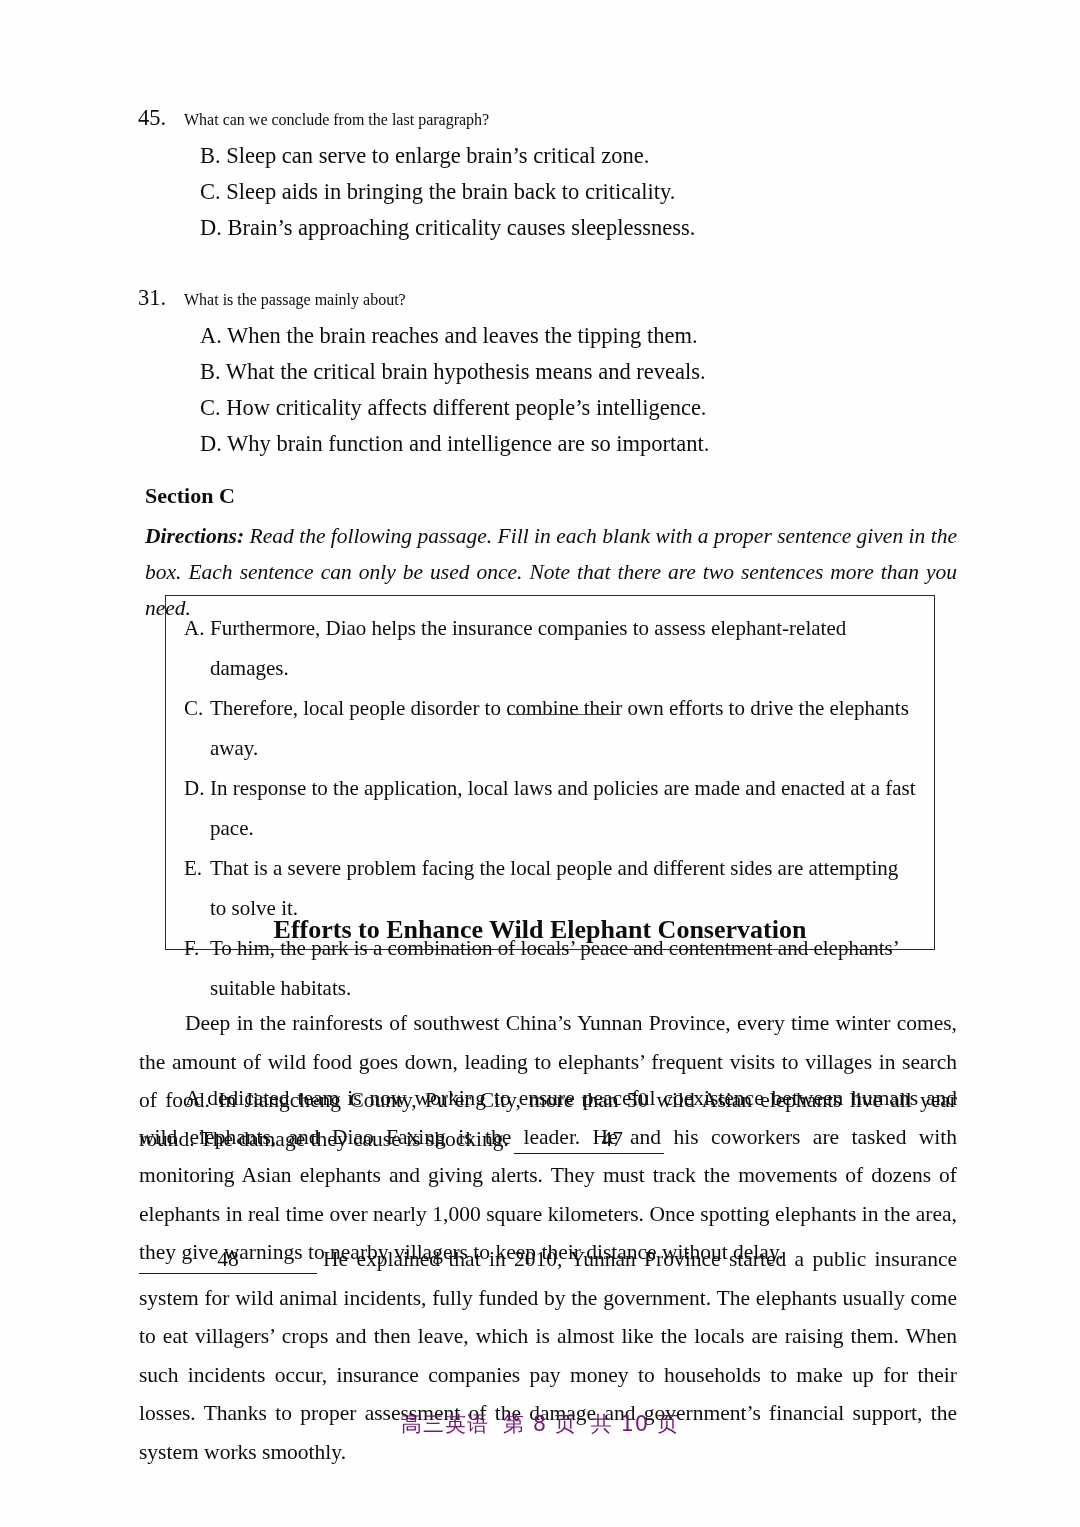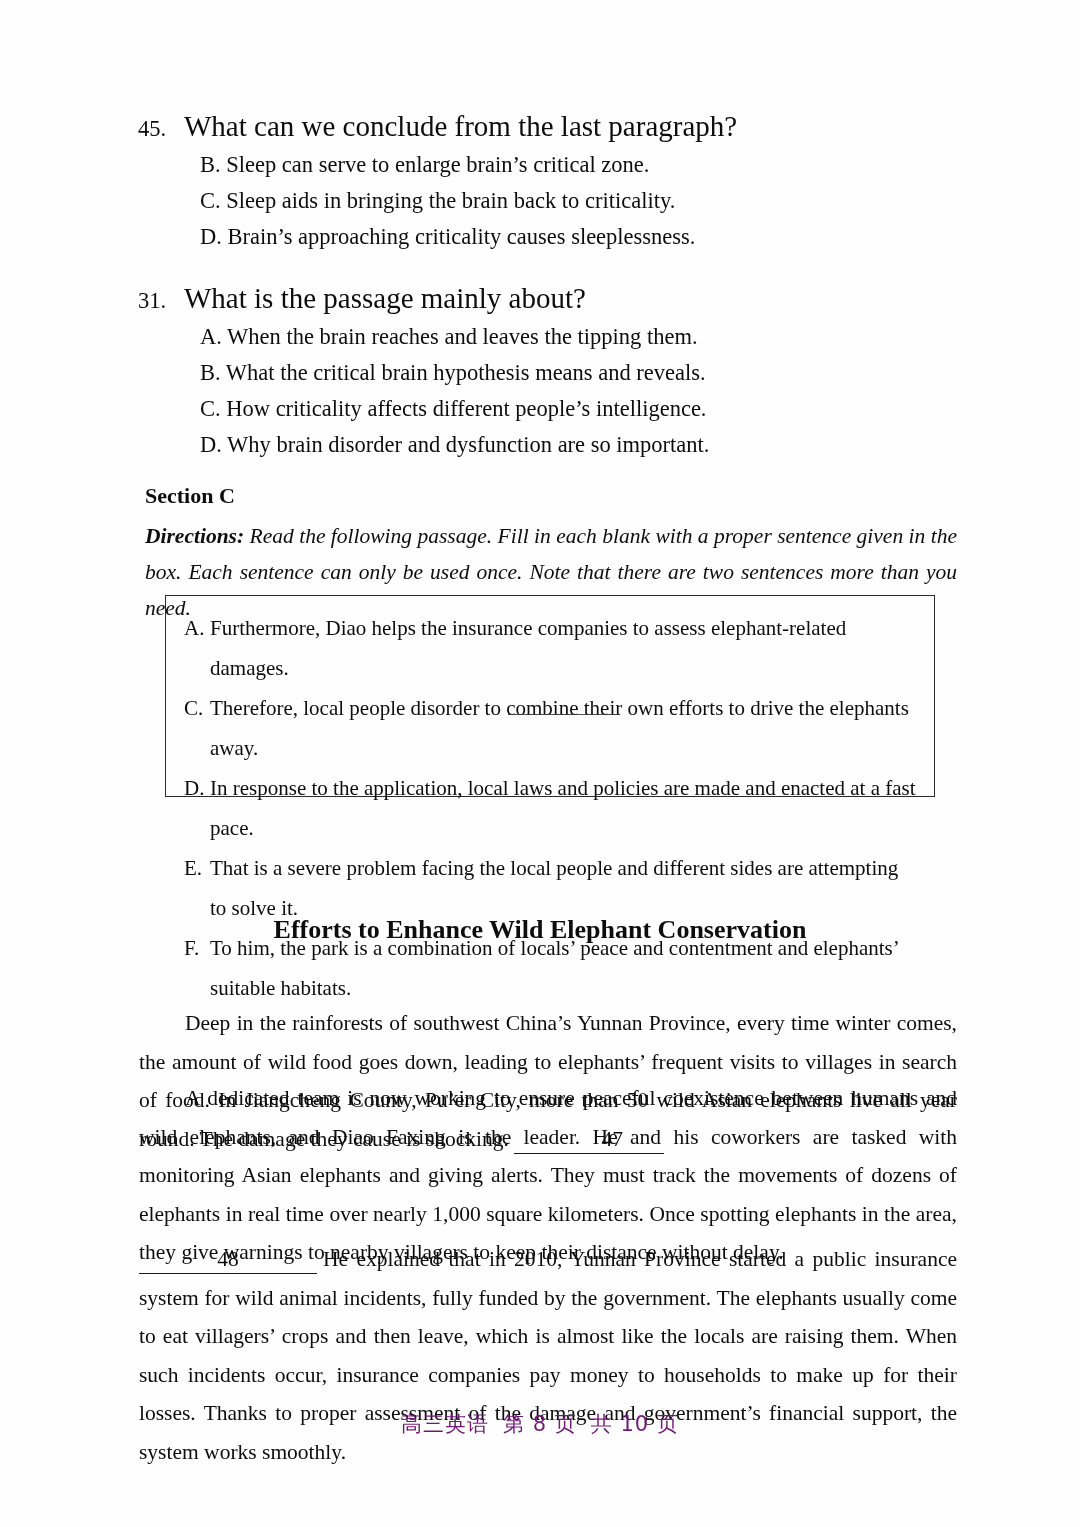--- a/index.html
+++ b/index.html
@@ -35,21 +35,21 @@
     align-items: baseline;
     font-size: 22.5px;
     line-height: 36px;
     white-space: nowrap;
   }
   .mcq-num {
     width: 46px;
     flex: 0 0 46px;
     font-size: 22.5px;
   }
-  .mcq-stem-text { font-size: 29px; }
+  .mcq-stem-text { font-size: 16px; }
 
   .mcq-opt {
     margin-left: 62px;
     font-size: 22.5px;
     line-height: 36px;
     white-space: nowrap;
   }
 
   
   .section-head {
@@ -72,21 +72,21 @@
     font-style: italic;
     font-weight: bold;
   }
 
   
   .optbox {
     position: absolute;
     left: 165px;
     top: 595px;
     width: 770px;
-    height: 202px;
+    height: 355px;
     border: 1.6px solid #2b2b2b;
     box-sizing: border-box;
     padding: 12px 16px 10px 18px;
   }
   .optbox-item {
     font-size: 21px;
     line-height: 40px;
     text-indent: 0;
     padding-left: 26px;
   }
@@ -151,39 +151,39 @@
     font-family: "DejaVu Sans", "Liberation Sans", sans-serif;
     color: #701a75;
   }
   .footer .sp { display: inline-block; width: 14px; }
 </style>
 </head>
 <body>
 
 <div class="page">
 
-  <div class="mcq" style="top:108px;">
+  <div class="mcq" style="top:100px;">
     <div class="mcq-stem">
       <span class="mcq-num">45.</span>
       <span class="mcq-stem-text">What can we conclude from the last paragraph?</span>
     </div>
     <div class="mcq-opt">B. Sleep can serve to enlarge brain’s critical zone.</div>
     <div class="mcq-opt">C. Sleep aids in bringing the brain back to criticality.</div>
     <div class="mcq-opt">D. Brain’s approaching criticality causes sleeplessness.</div>
   </div>
 
   <div class="mcq" style="top:280px;">
     <div class="mcq-stem">
       <span class="mcq-num">31.</span>
       <span class="mcq-stem-text">What is the passage mainly about?</span>
     </div>
     <div class="mcq-opt">A. When the brain reaches and leaves the tipping them.</div>
     <div class="mcq-opt">B. What the critical brain hypothesis means and reveals.</div>
     <div class="mcq-opt">C. How criticality affects different people’s intelligence.</div>
-    <div class="mcq-opt">D. Why brain disorder and dysfunction are so important.</div>
+    <div class="mcq-opt">D. Why brain function and intelligence are so important.</div>
   </div>
 
   <div class="section-head" style="top:480px;">Section C</div>
 
   <div class="directions" style="top:518px;">
     <b>Directions:</b><span> Read the following passage. Fill in each blank with a proper sentence given in the box. Each sentence can only be used once. Note that there are two sentences more than you need.</span>
   </div>
 
   <div class="optbox">
     <div class="optbox-item">

